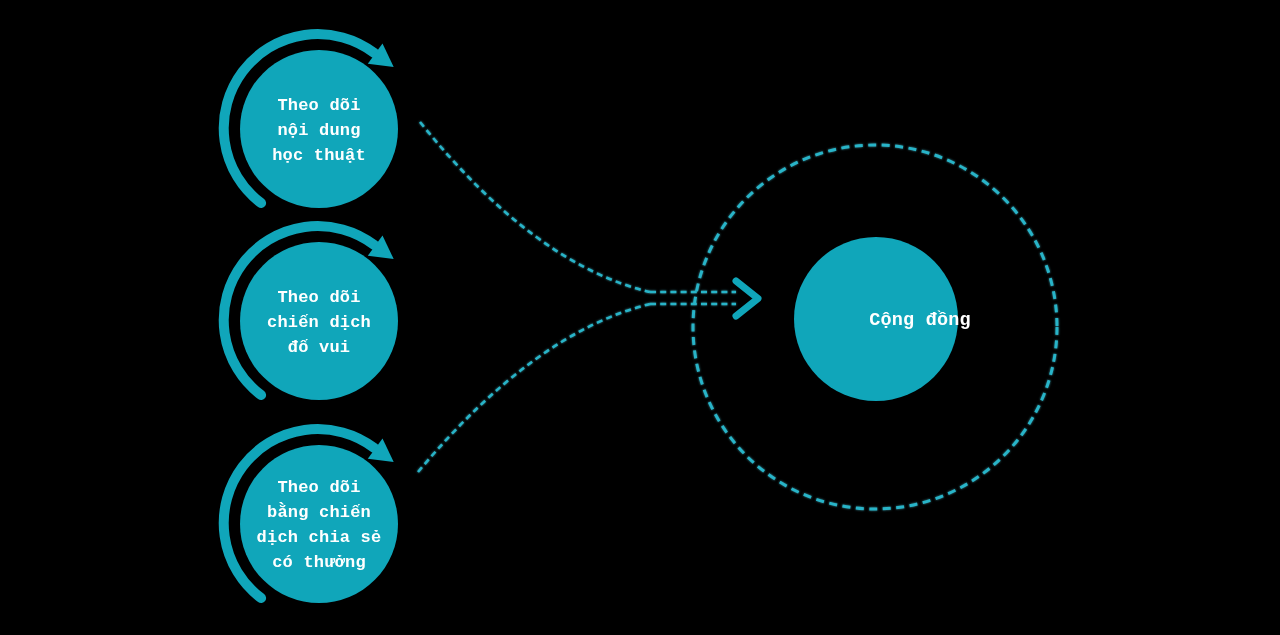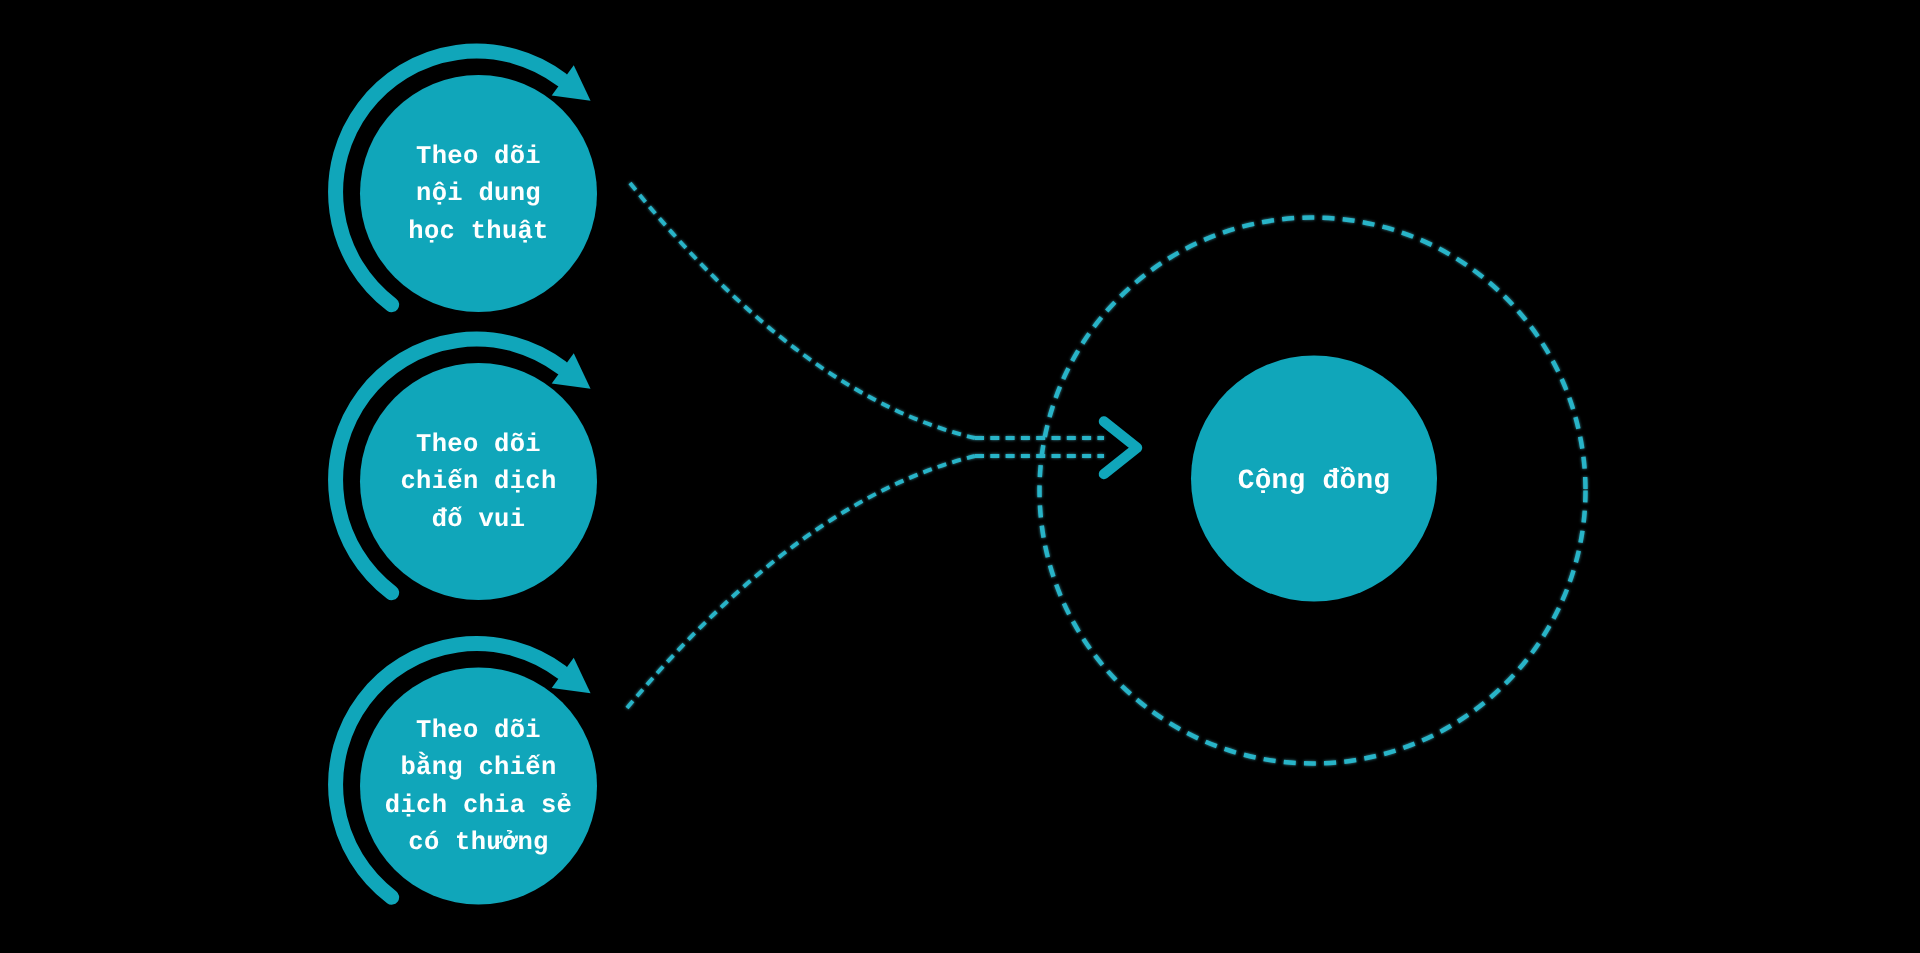--- a/index.html
+++ b/index.html
@@ -70,21 +70,21 @@
     line-height: 25px;
   }
   .target-label {
     width: 150px;
     font-size: 18.5px;
     line-height: 24px;
   }
   #label-node-1 { left: 319px; top: 130px; }
   #label-node-2 { left: 319px; top: 322px; }
   #label-node-3 { left: 319px; top: 525px; }
-  #label-target { left: 876px; top: 321px; }
+  #label-target { left: 920px; top: 321px; }
 </style>
 </head>
 <body>
 
 <div class="stage">
 
   <svg viewBox="0 0 1280 635" aria-hidden="true">
 
     <g>
       <path class="arc-stroke" d="M 261.1 203.1 A 94 94 0 0 1 374.3 53.0"></path>

